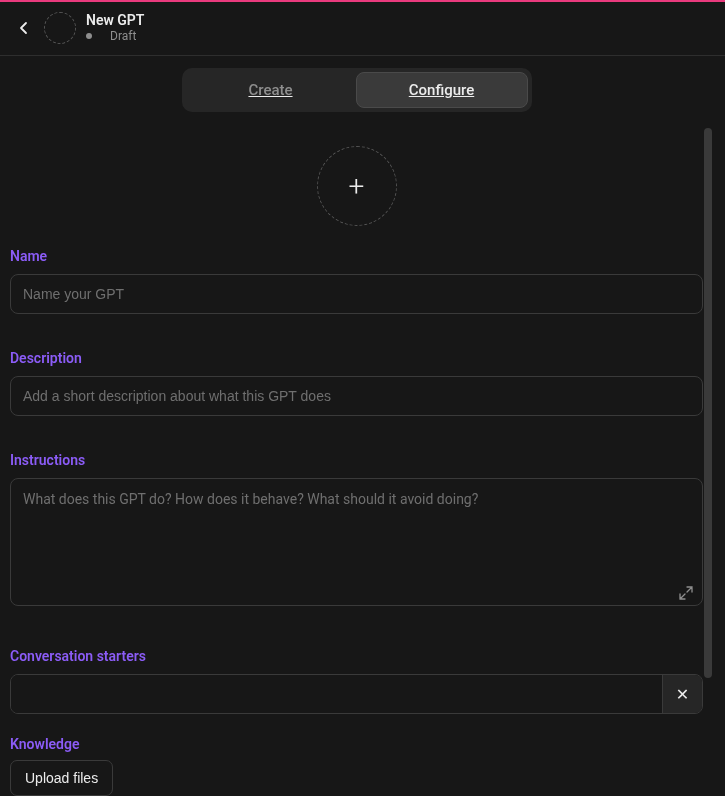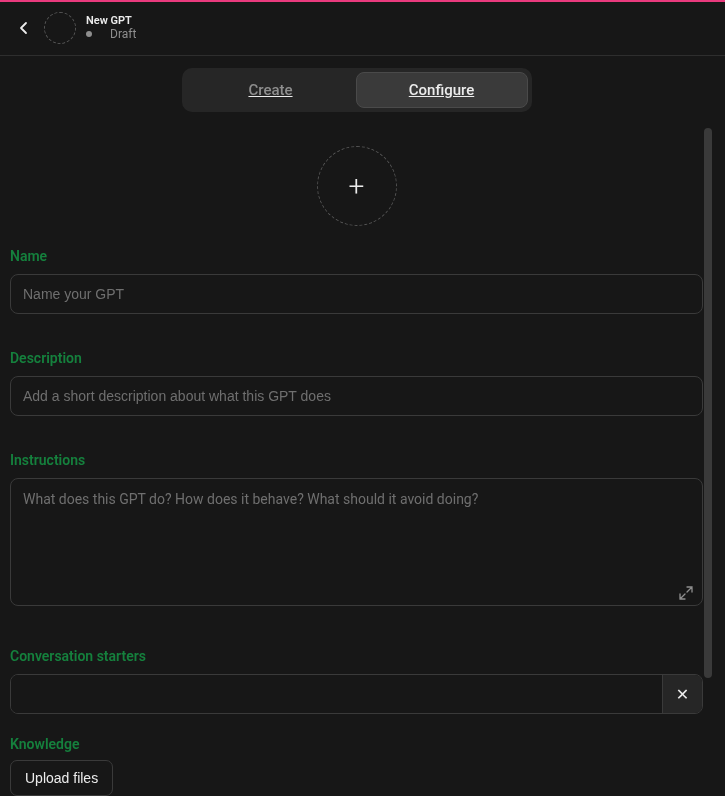--- a/index.html
+++ b/index.html
@@ -47,21 +47,21 @@
       border: 1px dashed #555;
       margin-left: 4px;
     }
     .title-block {
       margin-left: 10px;
       display: flex;
       flex-direction: column;
       line-height: 1.2;
     }
     .title-main {
-      font-size: 11px;
+      font-size: 14px;
       font-weight: 600;
       color: #ececec;
     }
     .title-sub {
       font-size: 12px;
       color: #8e8e8e;
       display: flex;
       align-items: center;
       gap: 18px;
     }
@@ -120,21 +120,21 @@
       align-items: center;
       justify-content: center;
       cursor: pointer;
       color: #ececec;
       font-size: 28px;
       font-weight: 300;
     }
     .field-label {
       font-size: 14px;
       font-weight: 600;
-      color: #15803d;
+      color: #8b5cf6;
       margin-bottom: 10px;
     }
     .field-label.tight {
       margin-bottom: 8px;
     }
     .text-input {
       width: 100%;
       height: 40px;
       background: #171717;
       border: 1px solid #3a3a3a;

